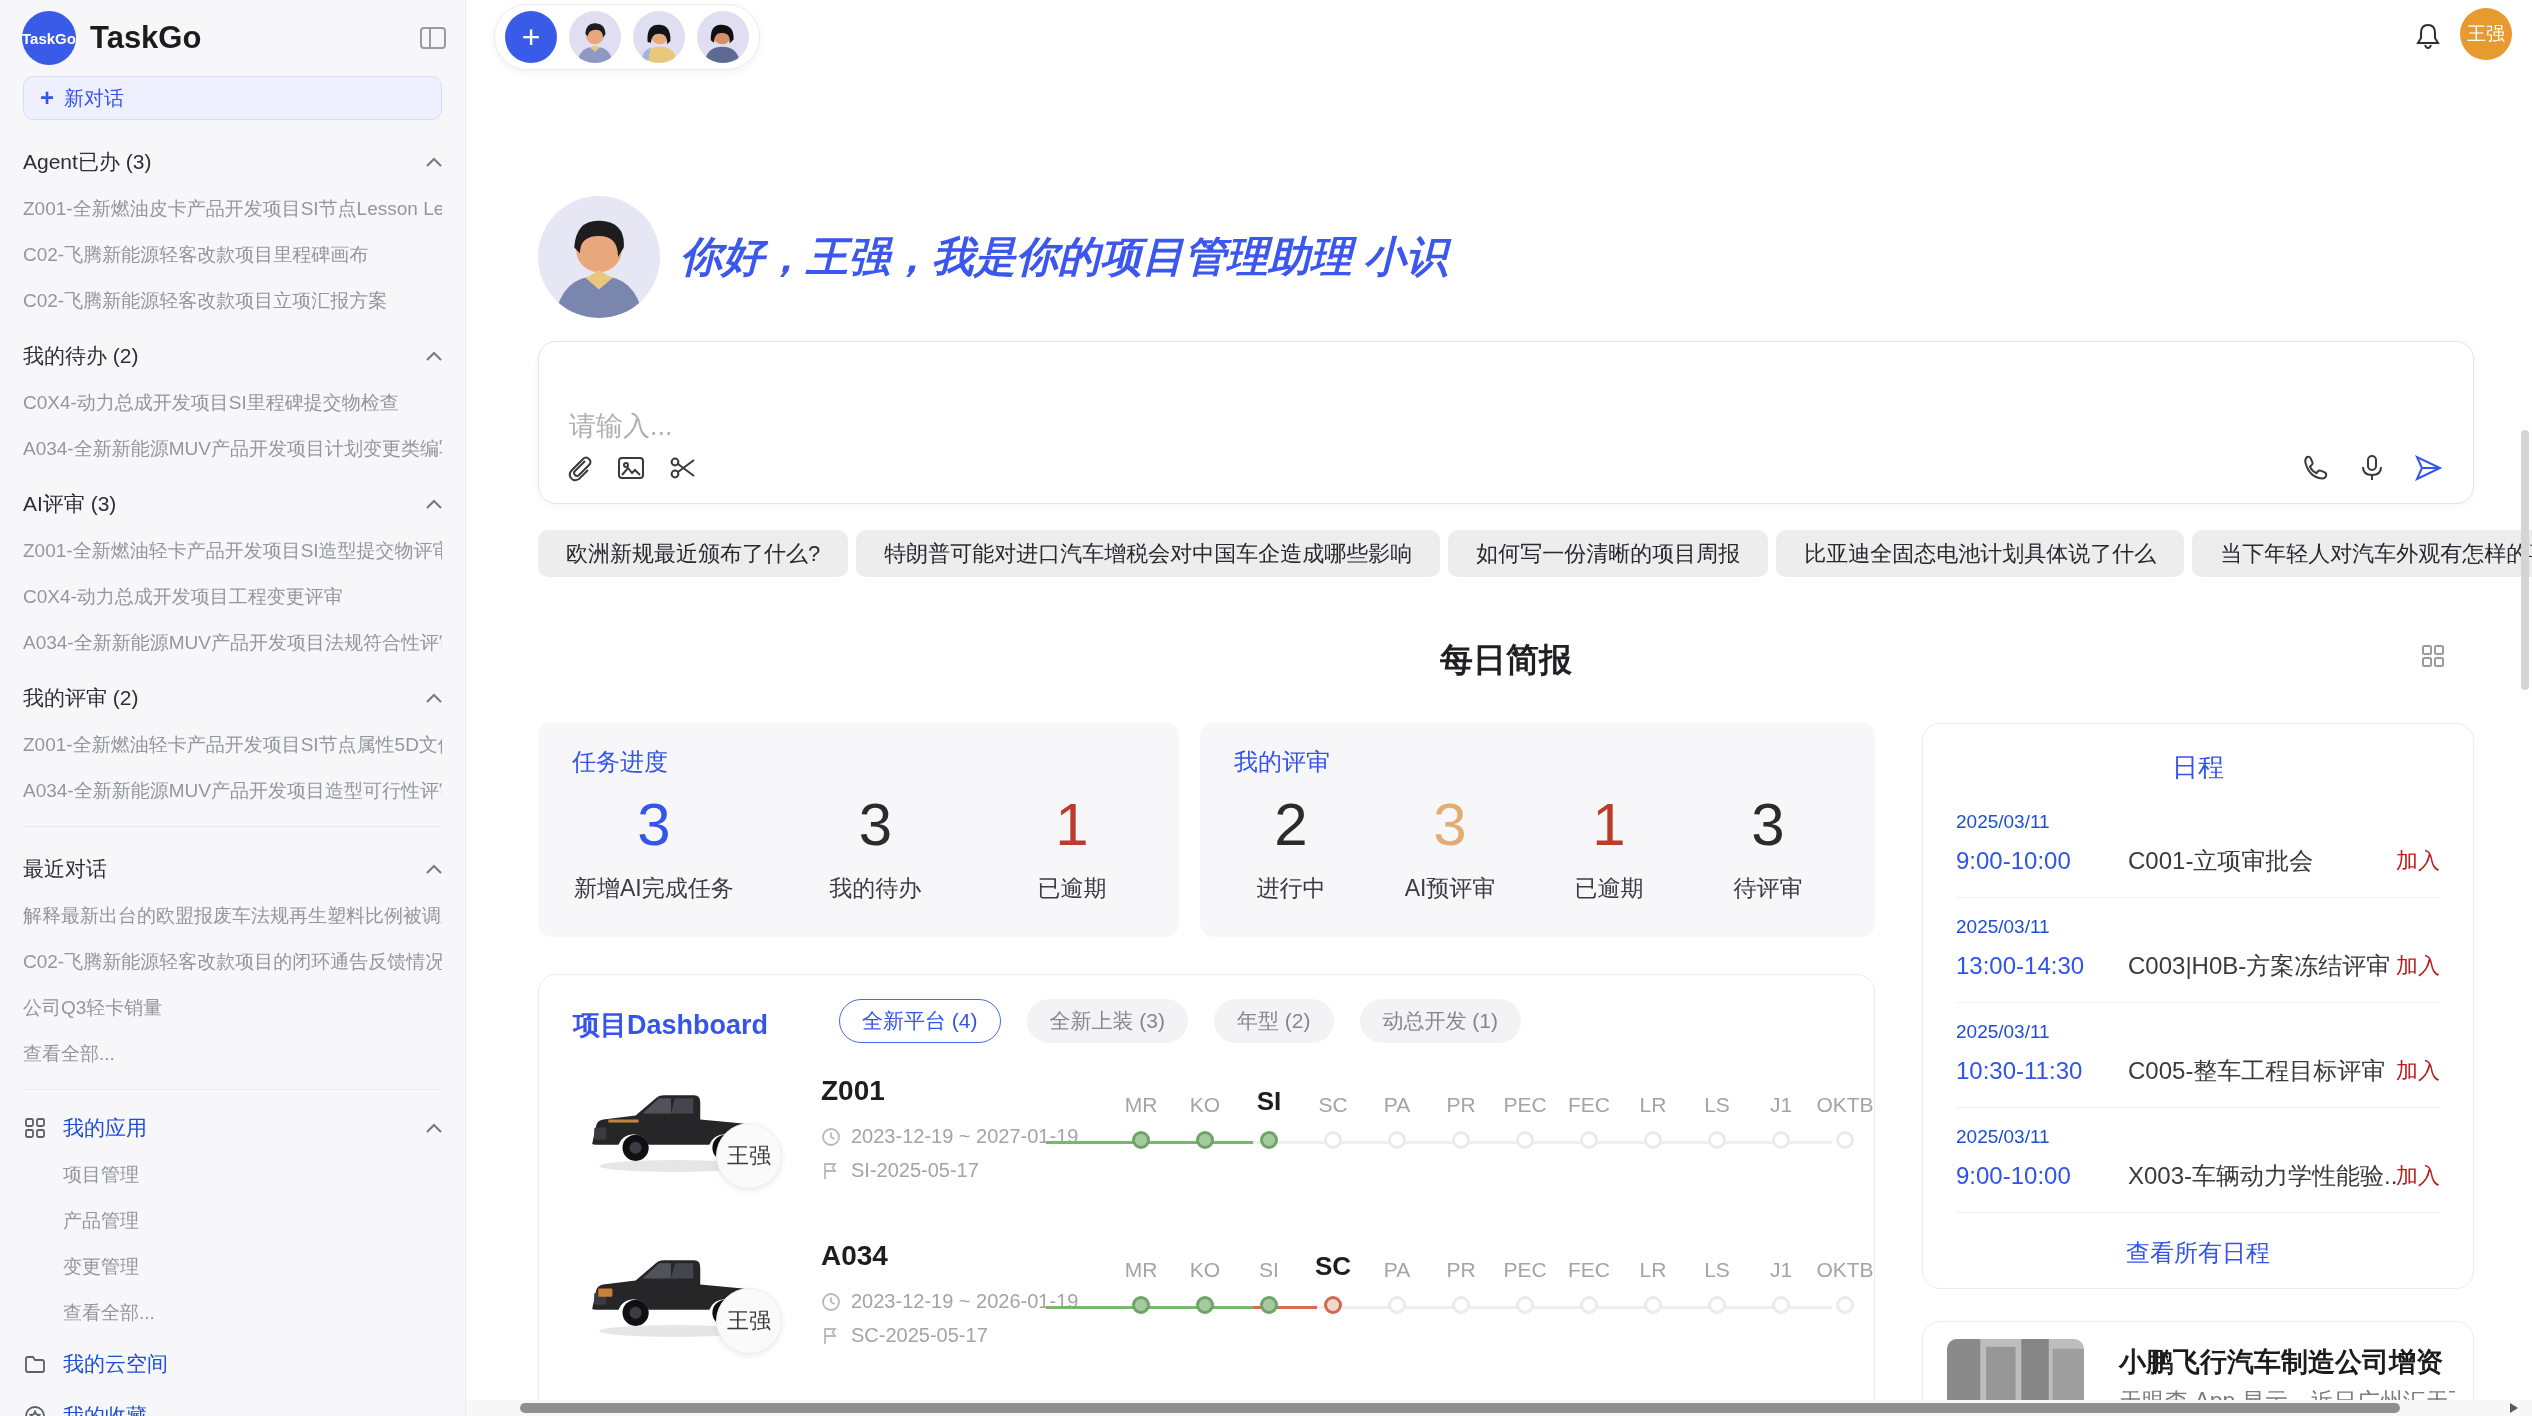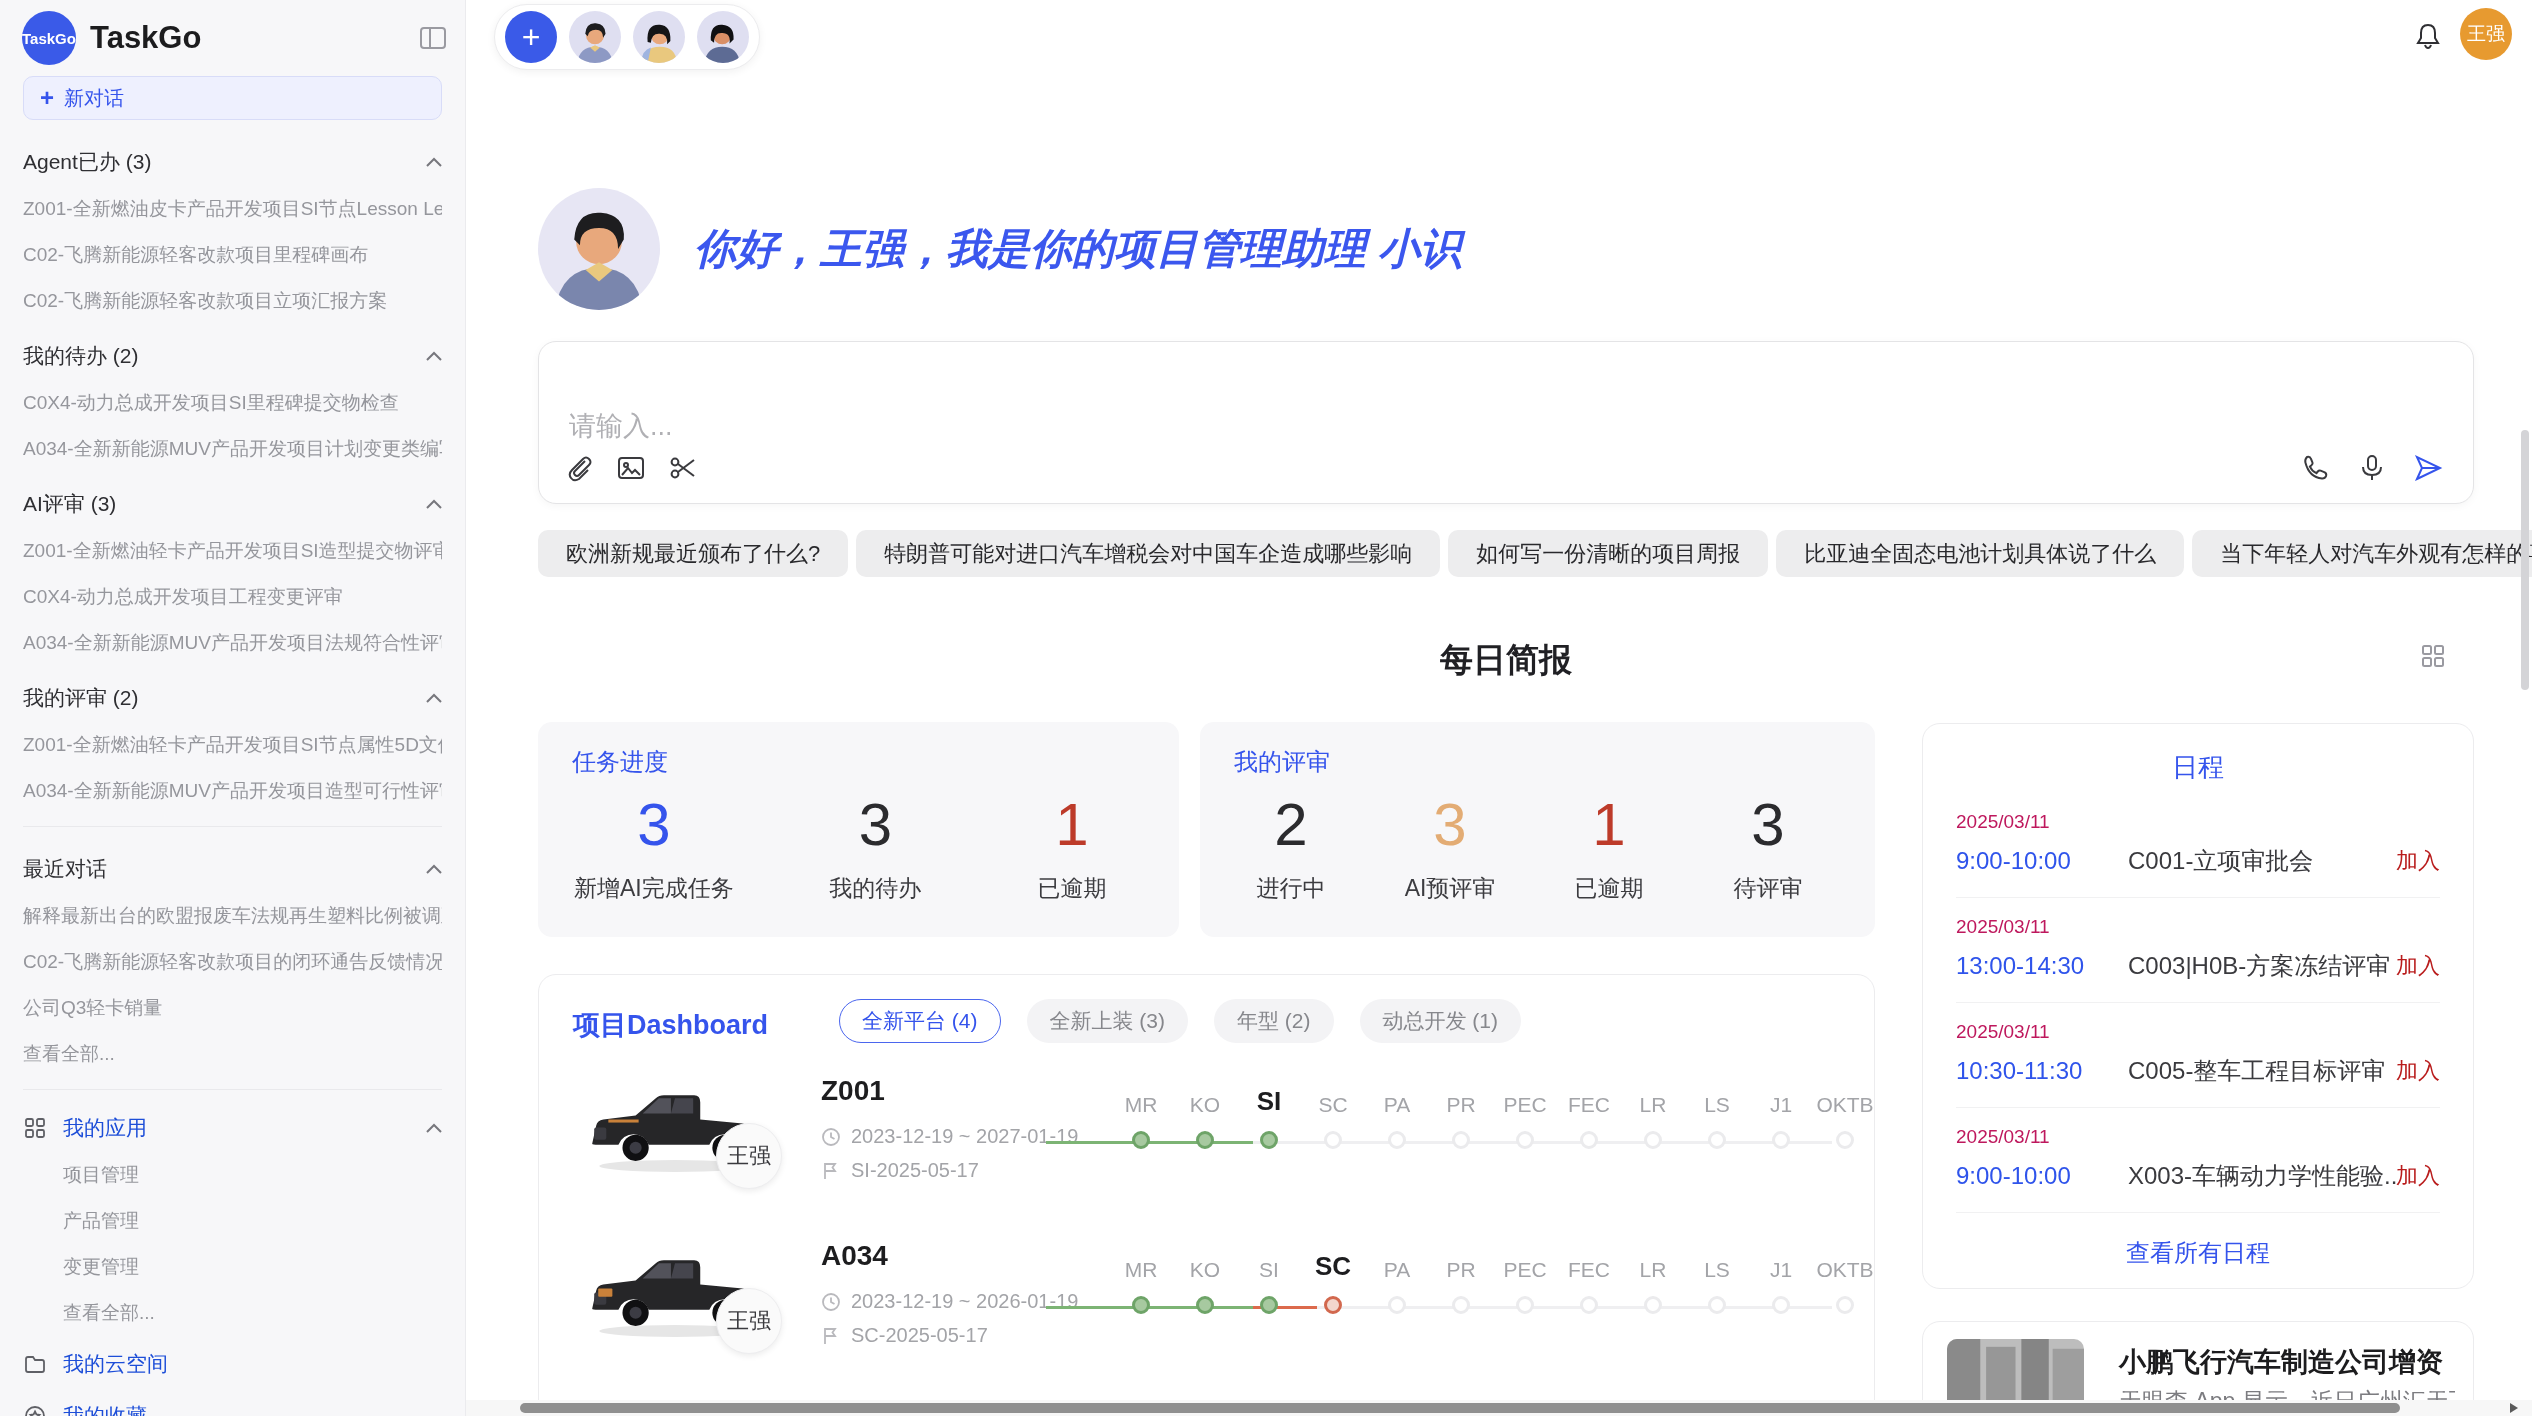--- a/index.html
+++ b/index.html
@@ -53,21 +53,21 @@
   }
   .mini-avatar { width:52px; height:52px; border-radius:50%; background:#dfdff1; overflow:hidden; cursor:pointer; }
   .bell { position:absolute; left:2412px; top:20px; width:32px; height:32px; color:#2f2f33; cursor:pointer; }
   .user-avatar {
     position:absolute; left:2460px; top:8px; width:52px; height:52px; border-radius:50%;
     background:#e79a30; color:#fff; font-size:19px; display:flex; align-items:center;
     justify-content:center; cursor:pointer;
   }
 
   
-  .hero { position:absolute; left:538px; top:188px; display:flex; align-items:center;gap:14px; }
+  .hero { position:absolute; left:538px; top:196px; display:flex; align-items:center; }
   .hero-avatar { width:122px; height:122px; border-radius:50%; background:#e7e6f4; overflow:hidden; flex:0 0 auto; }
   .hero-text { margin-left:20px; font-size:42px; font-weight:bold; font-style:italic; color:#3b57ee; }
 
   
   .composer {
     position:absolute; left:538px; top:341px; width:1936px; height:163px;
     border:1px solid #e4e4e6; border-radius:18px; background:#fff;
     box-shadow:0 2px 8px rgba(0,0,0,.04);
   }
   .composer .ph { position:absolute; left:30px; top:66px; font-size:27px; color:#b0b0b4; }
@@ -130,21 +130,21 @@
   .dot { width:18px; height:18px; border-radius:50%; margin:14px auto 0; background:#fff; border:3px solid #ebebed; }
   li.done .dot, li.cur.green .dot { background:#a7c9a0; border-color:#6ea468; }
   li.overdue .dot { background:#f3d7cd; border-color:#d2684e; }
 
   
   .sched { position:absolute; left:1922px; top:723px; width:552px; height:566px;
     border:1px solid #ececee; border-radius:18px; background:#fff; }
   .sched-title { text-align:center; margin-top:26px; font-size:26px; color:#3554ec; }
   .events { margin-top:8px; }
   .event { margin:0 33px; padding:18px 0 20px; border-bottom:1px solid #f1f1f2; }
-  .ev-date { font-size:19px; color:#be185d; }
+  .ev-date { font-size:19px; color:#1d4ed8; }
   .ev-main { display:flex; align-items:center; margin-top:12px; }
   .ev-time { width:172px; font-size:24px; color:#2f54eb; }
   .ev-name { flex:1; font-size:24px; color:#3a3a3e; white-space:nowrap; overflow:hidden; }
   .ev-join { font-size:22px; color:#b91c1c; cursor:pointer; }
   .view-all { text-align:center; margin-top:24px; font-size:24px; color:#3554ec; cursor:pointer; }
 
   
   .news { position:absolute; left:1922px; top:1321px; width:552px; height:150px;
     border:1px solid #ececee; border-radius:18px; background:#fff; overflow:hidden; }
   .news-thumb { position:absolute; left:24px; top:17px; width:137px; height:96px; border-radius:10px; overflow:hidden; }

